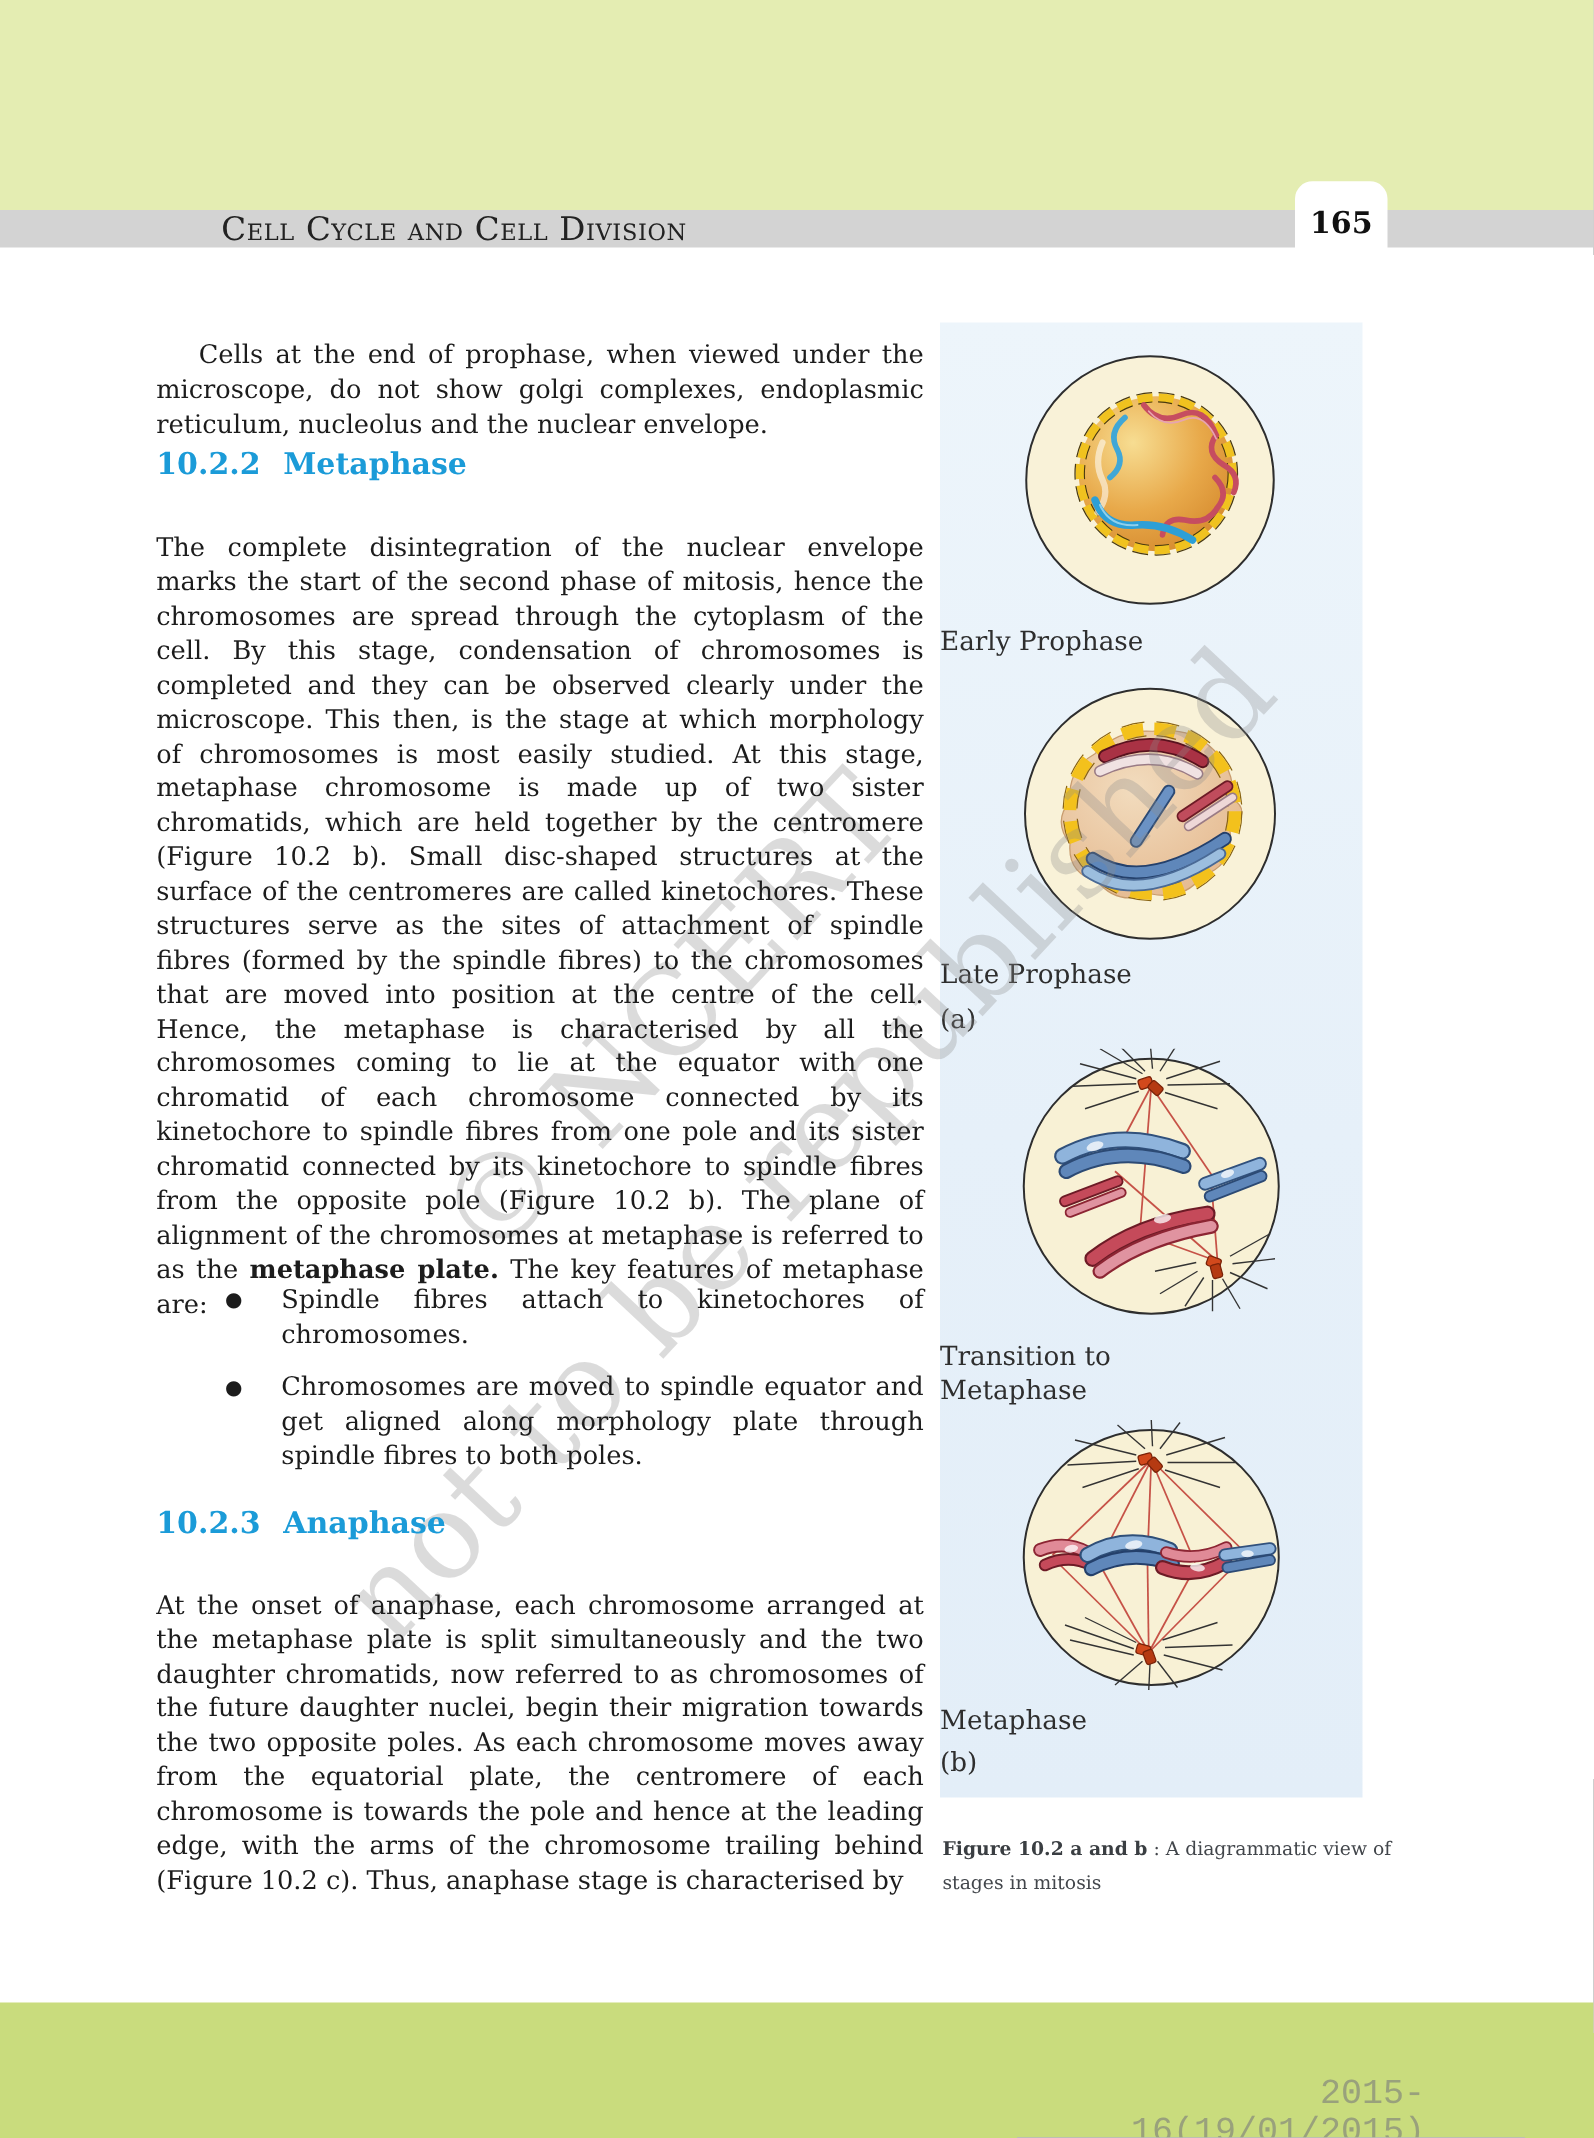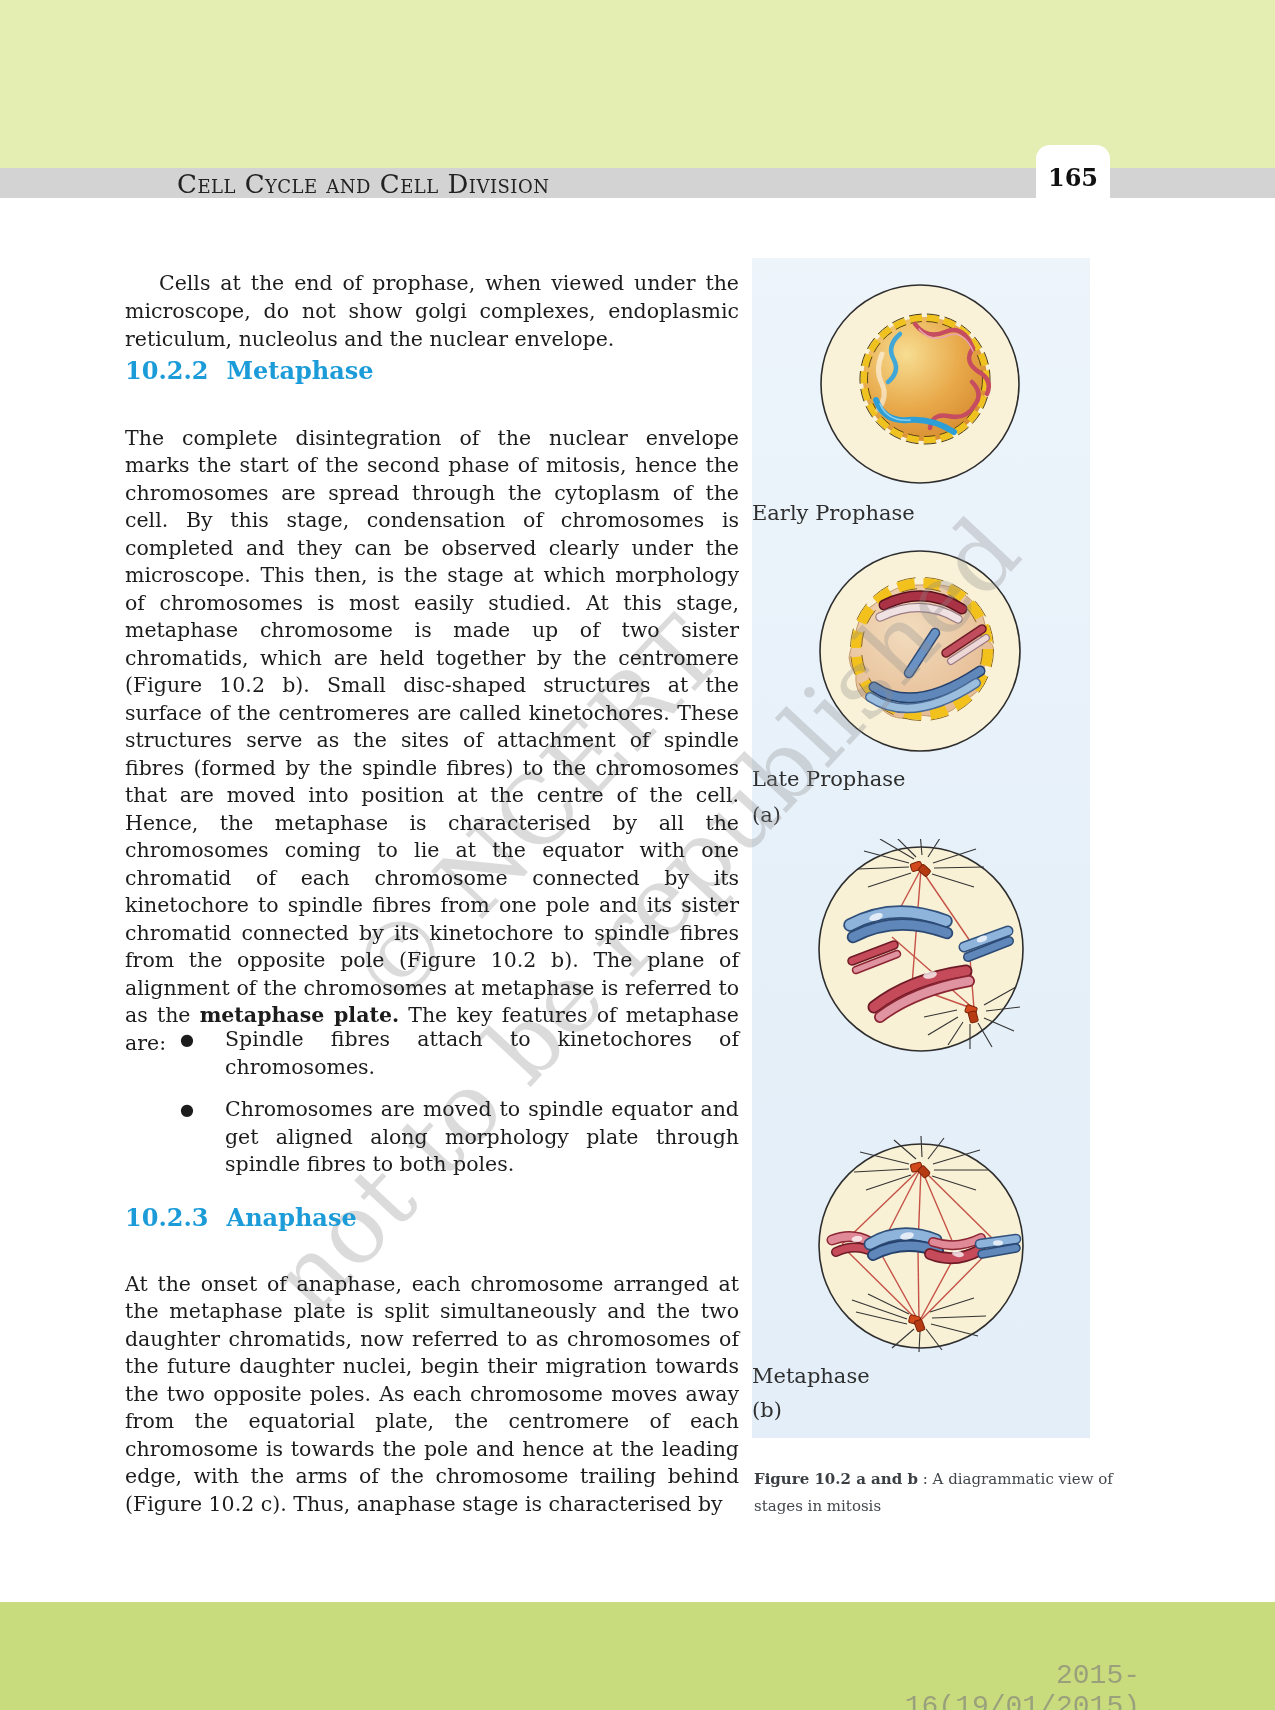--- a/index.html
+++ b/index.html
@@ -226,20 +226,23 @@
       <path d="M62,168 Q98,140 154,132" fill="none" stroke="#6d1b26" stroke-width="13" stroke-linecap="round"></path>
       <path d="M62,168 Q98,140 154,132" fill="none" stroke="#c54a5a" stroke-width="9.5" stroke-linecap="round"></path>
       <path d="M68,178 Q102,152 157,142" fill="none" stroke="#8c2533" stroke-width="12" stroke-linecap="round"></path>
       <path d="M68,178 Q102,152 157,142" fill="none" stroke="#e093a0" stroke-width="8.5" stroke-linecap="round"></path>
       <g fill="#ffffff" opacity="0.75">
         <ellipse cx="64" cy="78" rx="7" ry="3.5" transform="rotate(-18 64 78)"></ellipse>
         <ellipse cx="118" cy="136" rx="7" ry="3.5" transform="rotate(-12 118 136)"></ellipse>
         <ellipse cx="170" cy="100" rx="5.5" ry="3" transform="rotate(-20 170 100)"></ellipse>
       </g>
     </svg>
+    <div class="fig-label lbl3">
+      <span>Transition to Metaphase</span>
+    </div>
 
     <svg class="cell-svg cell4" width="218" height="218" viewBox="0 0 218 218">
       <circle cx="109" cy="110" r="102" fill="#f8f1d5" stroke="#2e2e2e" stroke-width="1.6"></circle>
 
       <g stroke="#c65247" stroke-width="1.4" fill="none">
         <line x1="109" y1="32" x2="30" y2="108"></line>
           <line x1="109" y1="32" x2="68" y2="112"></line>
         <line x1="109" y1="32" x2="106" y2="110"></line>
           <line x1="109" y1="32" x2="144" y2="114"></line>
         <line x1="109" y1="32" x2="184" y2="106"></line>

